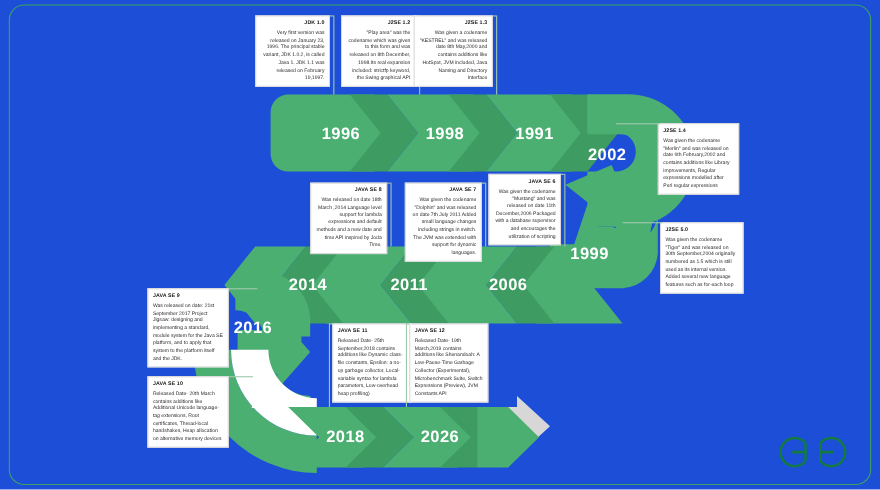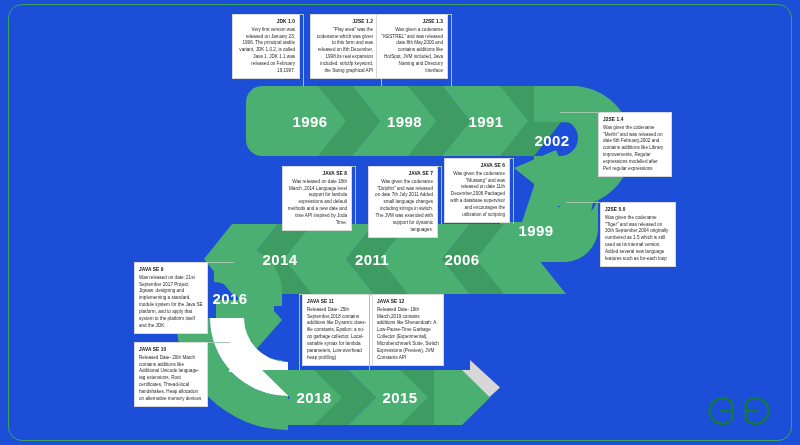--- a/index.html
+++ b/index.html
@@ -163,21 +163,21 @@
   <div class="year" style="left:528px; top:132px; width:48px;">2002</div>
 
   <div class="year" style="left:512px; top:222px; width:48px;">1999</div>
   <div class="year" style="left:438px; top:251px; width:48px;">2006</div>
   <div class="year" style="left:348px; top:251px; width:48px;">2011</div>
   <div class="year" style="left:256px; top:251px; width:48px;">2014</div>
   <div class="year" style="left:206px; top:290px; width:48px;">2016</div>
 
   <div class="year" style="left:222px; top:358px; width:48px;">2018</div>
   <div class="year" style="left:290px; top:389px; width:48px;">2018</div>
-  <div class="year" style="left:376px; top:389px; width:48px;">2015</div>
+  <div class="year" style="left:376px; top:389px; width:48px;">2026</div>
 
   <div class="note r" style="left:232px; top:14px; width:68px;">
     <span class="ttl">JDK 1.0</span>
     <span>Very first version was released on January 23, 1996. The principal stable variant, JDK 1.0.2, is called Java 1. JDK 1.1 was released on February 19,1997.</span>
   </div>
   <div class="leader v" style="left:303px; top:14px; height:72px;"></div>
   <div class="tick" style="left:300px; top:14px;"></div>
 
   <div class="note r" style="left:310px; top:14px; width:68px;">
     <span class="ttl">J2SE 1.2</span>

